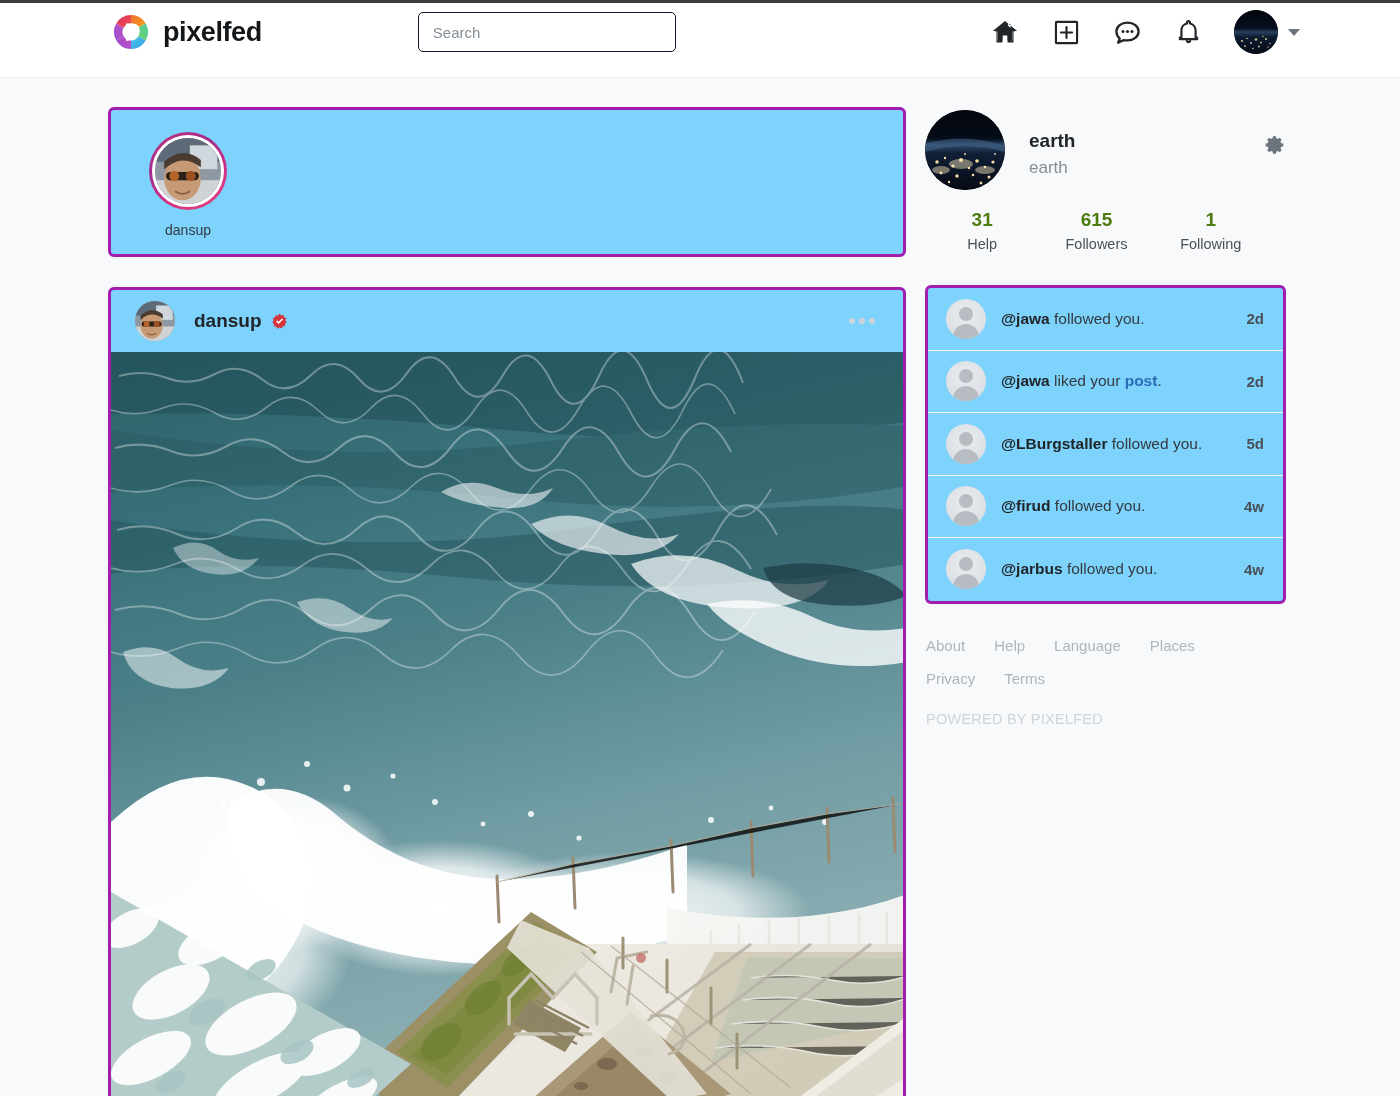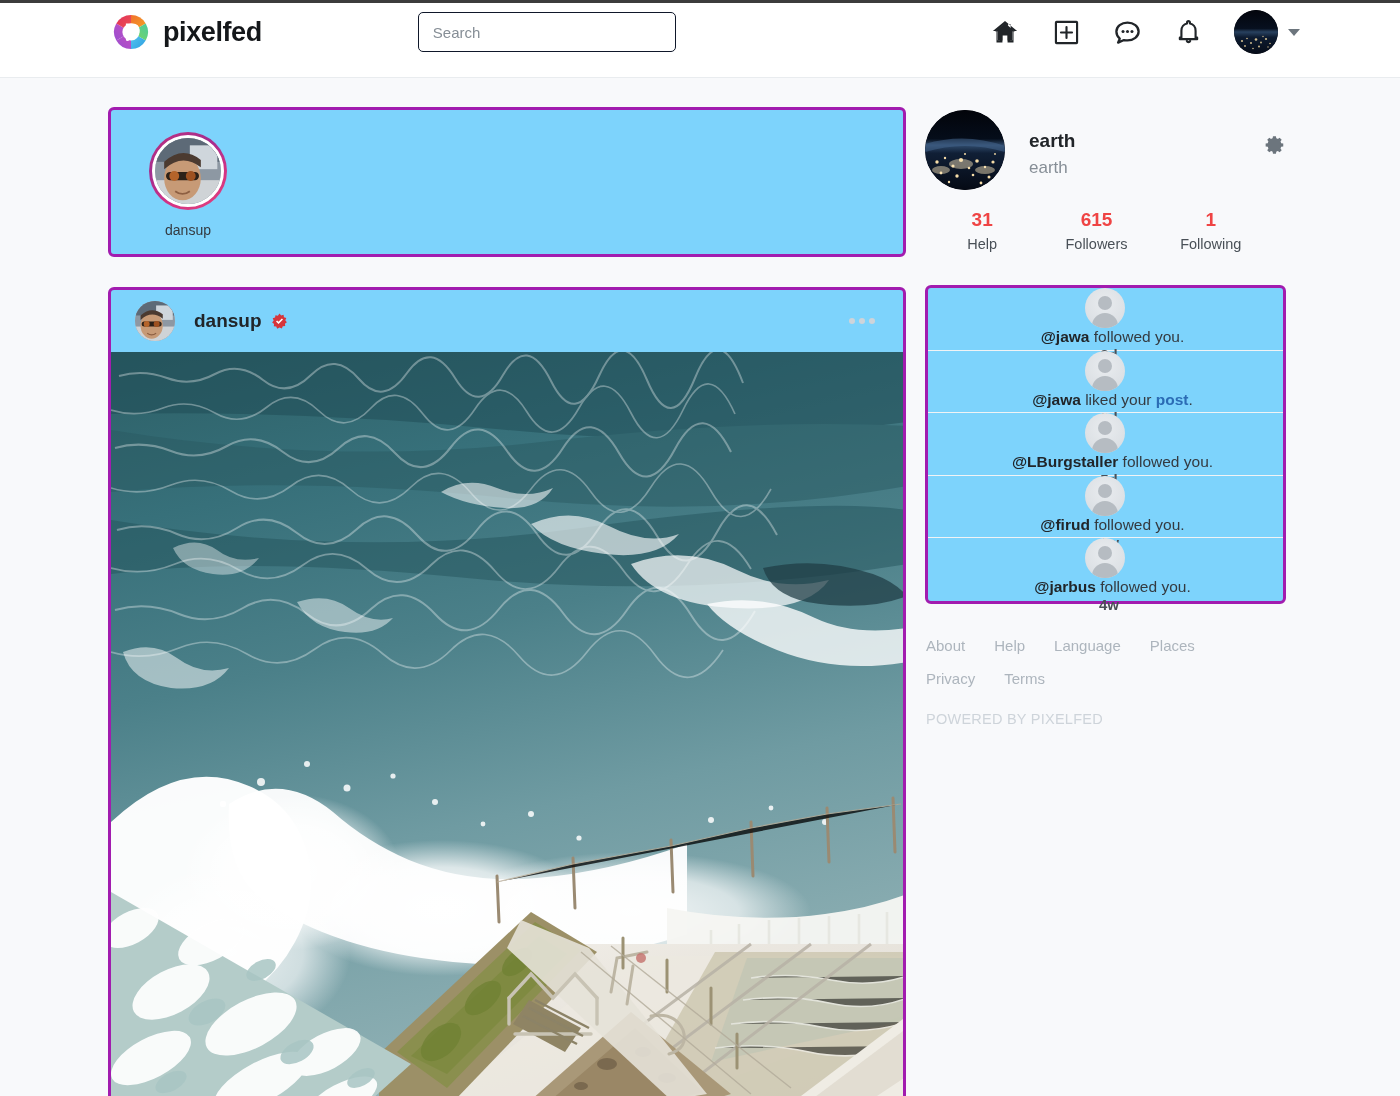--- a/index.html
+++ b/index.html
@@ -231,33 +231,32 @@
   .stats {
     display: flex;
     margin-top: 19px;
     padding-right: 18px;
   }
   .stat {
     flex: 1;
     text-align: center;
     cursor: pointer;
   }
-  .stat-num { font-size: 19px; font-weight: bold; color: #ef4444; }
+  .stat-num { font-size: 19px; font-weight: bold; color: #4d7c0f; }
   .stat-label { font-size: 14.5px; color: #495057; margin-top: 5px; }
 
   
   .notif-card { margin-top: 33px; }
   .notif {
     display: flex;
     align-items: center;
     padding: 0 19px 0 18px;
     height: 62.5px;
     border-bottom: 1px solid #f1f3f5;
     cursor: pointer;
-    flex-direction: column;
   }
   .notif:last-child { border-bottom: none; }
   .notif-avatar {
     width: 40px; height: 40px;
     border-radius: 50%;
     background: radial-gradient(circle at 50% 38%, #e9ecef 0%, #dee2e6 60%, #d4d9de 100%);
     flex: 0 0 auto;
     position: relative;
     overflow: hidden;
   }

